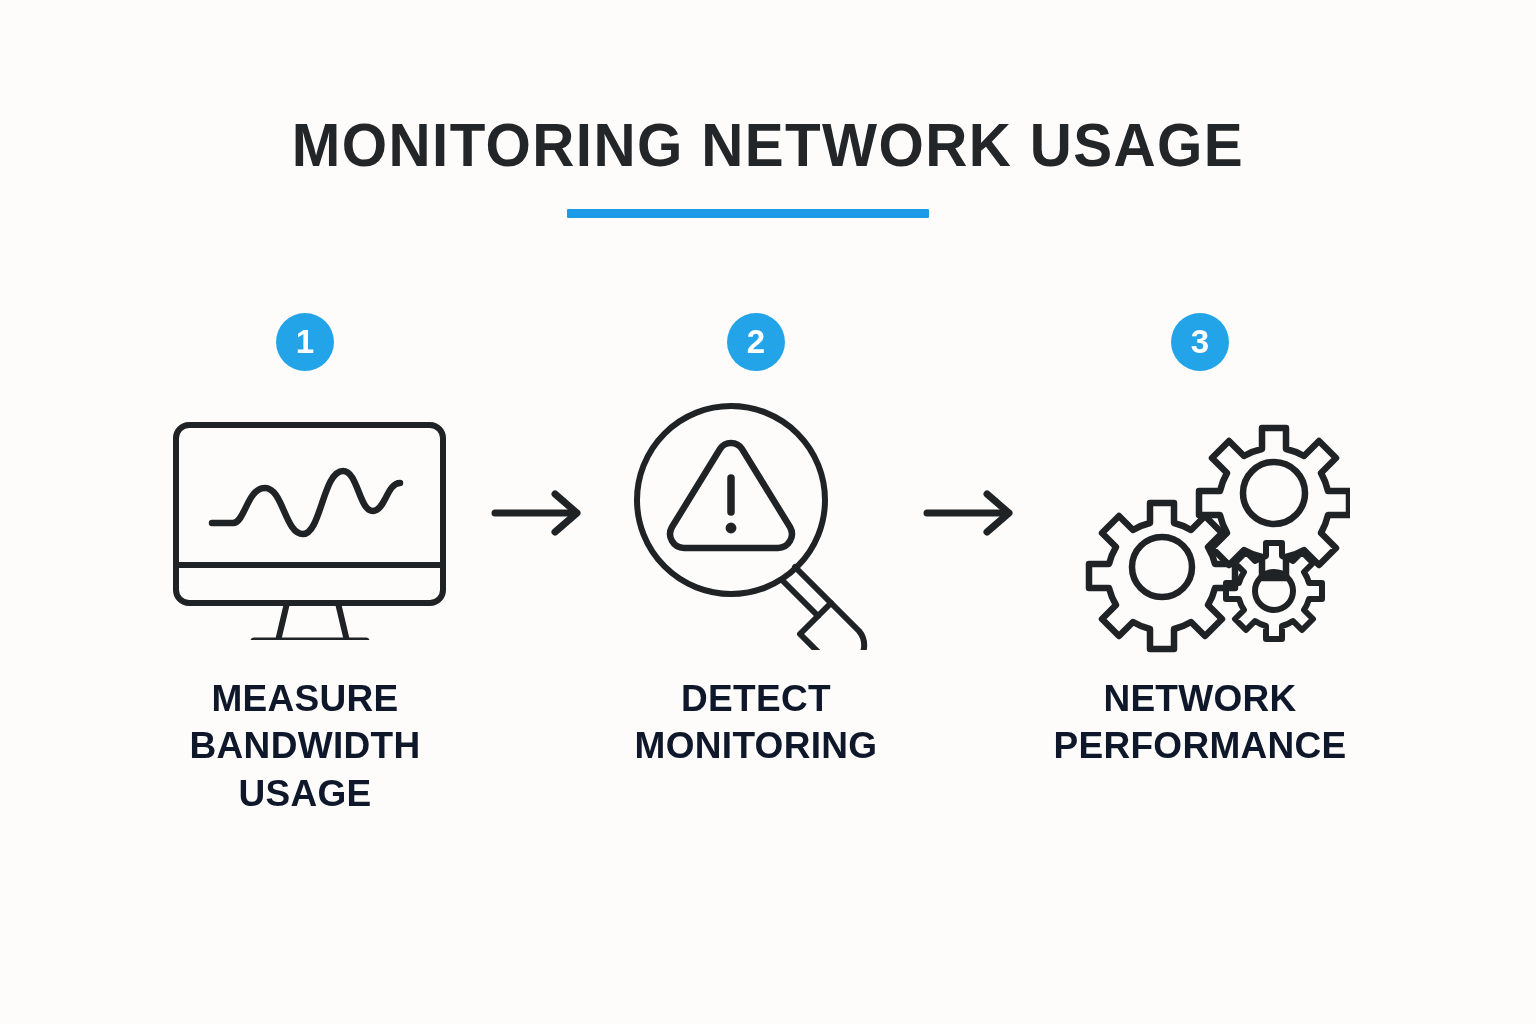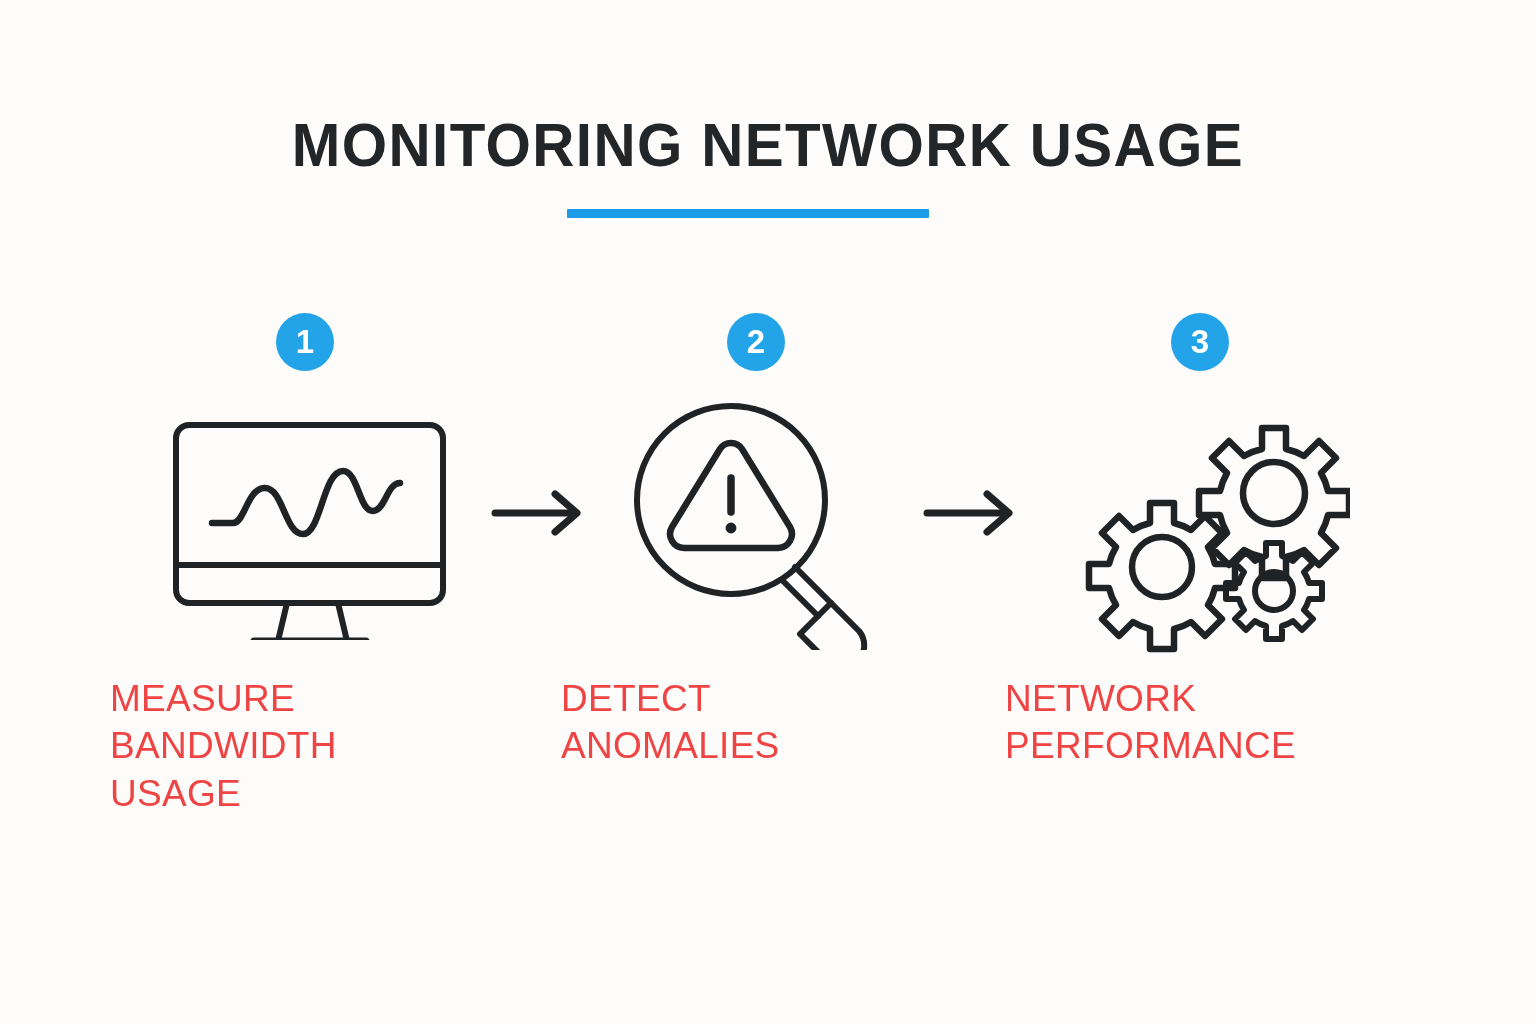--- a/index.html
+++ b/index.html
@@ -96,27 +96,27 @@
     align-items: center;
     justify-content: center;
   }
   .icon-wrap svg { display: block; }
 
   .step-label {
     position: absolute;
     top: 375px;
     left: -30px;
     width: 390px;
-    text-align: left;
-    font-family: "Liberation Sans", sans-serif;
-    font-weight: normal;
+    text-align: center;
+    font-family: "Liberation Sans", sans-serif;
+    font-weight: bold;
     font-size: 37px;
     line-height: 1.28;
     letter-spacing: 0.3px;
-    color: #ef4444;
+    color: #0f172a;
     white-space: pre-line;
   }
 
   
   .arrow {
     position: absolute;
     top: 487px;
     width: 96px;
     height: 52px;
   }
@@ -186,21 +186,21 @@
                    L68 148
                    a14 14 0 0 1 -12 -21
                    L104 49
                    a13 13 0 0 1 11 -6 Z" stroke-width="6.5"></path>
 
           <line x1="115" y1="78" x2="115" y2="112" stroke-width="7.5"></line>
           <circle cx="115" cy="128" r="4.2" fill="#1f2326" stroke-width="2.5"></circle>
         </svg>
       </div>
       <div class="step-label">DETECT
-ANOMALIES</div>
+MONITORING</div>
     </div>
 
     <div class="step step-3">
       <div class="badge">3</div>
       <div class="icon-wrap">
         <svg width="300" height="260" viewBox="0 0 300 260" fill="none" stroke="#1f2326" stroke-width="6.5" stroke-linecap="round" stroke-linejoin="round">
 
           <g>
             <path d="M212 33 h24 v21 a63 63 0 0 1 18 7 l15 -15 l17 17 l-15 15 a63 63 0 0 1 7 18 h21 v24 h-21 a63 63 0 0 1 -7 18 l15 15 l-17 17 l-15 -15 a63 63 0 0 1 -18 7 v21 h-24 v-21 a63 63 0 0 1 -18 -7 l-15 15 l-17 -17 l15 -15 a63 63 0 0 1 -7 -18 h-21 v-24 h21 a63 63 0 0 1 7 -18 l-15 -15 l17 -17 l15 15 a63 63 0 0 1 18 -7 Z"></path>
             <circle cx="224" cy="98" r="31"></circle>

